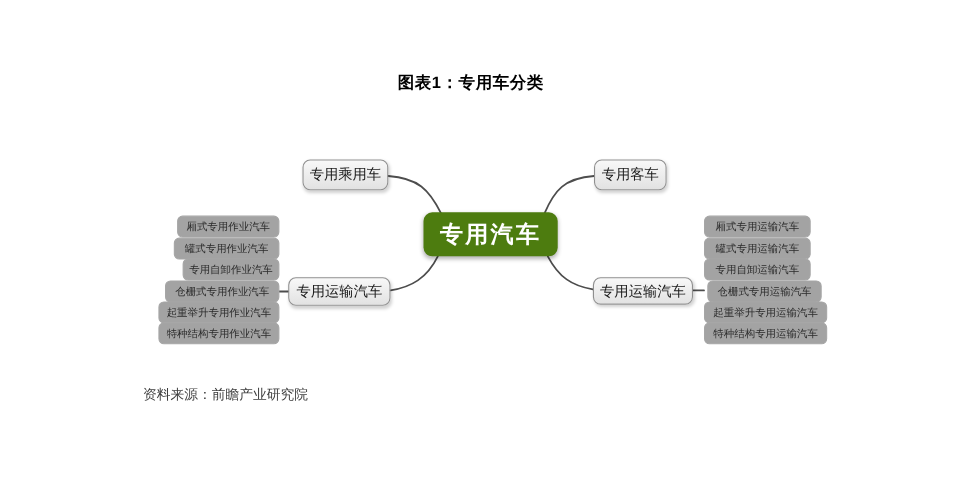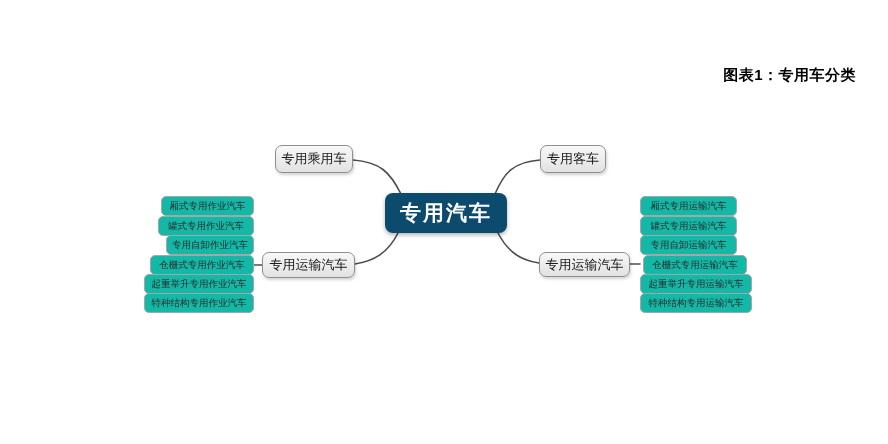--- a/index.html
+++ b/index.html
@@ -6,51 +6,51 @@
   body{
     width:888px;height:444px;
     background:#ffffff;
     font-family:"Liberation Sans","DejaVu Sans",sans-serif;
     position:relative;
     overflow:hidden;
   }
   .canvas{position:absolute;left:0;top:0;width:888px;height:444px;}
   .title{
     position:absolute;left:0;top:66px;width:856px;
-    text-align:right;
+    text-align:center;
     font-size:15px;font-weight:bold;color:#000;
     letter-spacing:0.5px;
   }
   svg.links{position:absolute;left:0;top:0;width:888px;height:444px;pointer-events:none;}
   .node{
     position:absolute;
     box-sizing:border-box;
     background:linear-gradient(#f8f8f8,#e2e2e2);
     border:1px solid #8f8f8f;
     border-radius:7px;
     box-shadow:1px 2px 3px rgba(0,0,0,0.18);
     display:flex;align-items:center;justify-content:center;
     font-size:13px;color:#1a1a1a;
     white-space:nowrap;
   }
   .center-node{
     position:absolute;
     left:385px;top:193px;width:122px;height:40px;
-    background:#0c4a6e;
+    background:#4d7c0f;
     border-radius:8px;
     box-shadow:0 2px 4px rgba(0,0,0,0.3);
     display:flex;align-items:center;justify-content:center;
     color:#ffffff;font-size:21px;font-weight:bold;letter-spacing:2px;
     white-space:nowrap;
   }
   .leaf{
     position:absolute;
     box-sizing:border-box;
     height:20px;
-    background:#14b8a6;
+    background:#a3a3a3;
     border:1px solid #a6a6a6;
     border-radius:5px;
     display:flex;align-items:center;justify-content:center;
     font-size:9.5px;color:#2b2b2b;
     white-space:nowrap;
   }
   .source{
     position:absolute;left:130px;top:351px;
     font-size:12.5px;color:#3d3d3d;
   }
@@ -90,14 +90,15 @@
   <div class="leaf" style="left:144px;top:274px;width:110px">起重举升专用作业汽车</div>
   <div class="leaf" style="left:144px;top:293px;width:110px">特种结构专用作业汽车</div>
 
   <div class="leaf" style="left:640px;top:196px;width:97px">厢式专用运输汽车</div>
   <div class="leaf" style="left:640px;top:216px;width:97px">罐式专用运输汽车</div>
   <div class="leaf" style="left:640px;top:235px;width:97px">专用自卸运输汽车</div>
   <div class="leaf" style="left:643px;top:255px;width:104px">仓栅式专用运输汽车</div>
   <div class="leaf" style="left:640px;top:274px;width:112px">起重举升专用运输汽车</div>
   <div class="leaf" style="left:640px;top:293px;width:112px">特种结构专用运输汽车</div>
 
+  <div class="source">资料来源：前瞻产业研究院</div>
 
 </div>
 
 </body></html>

